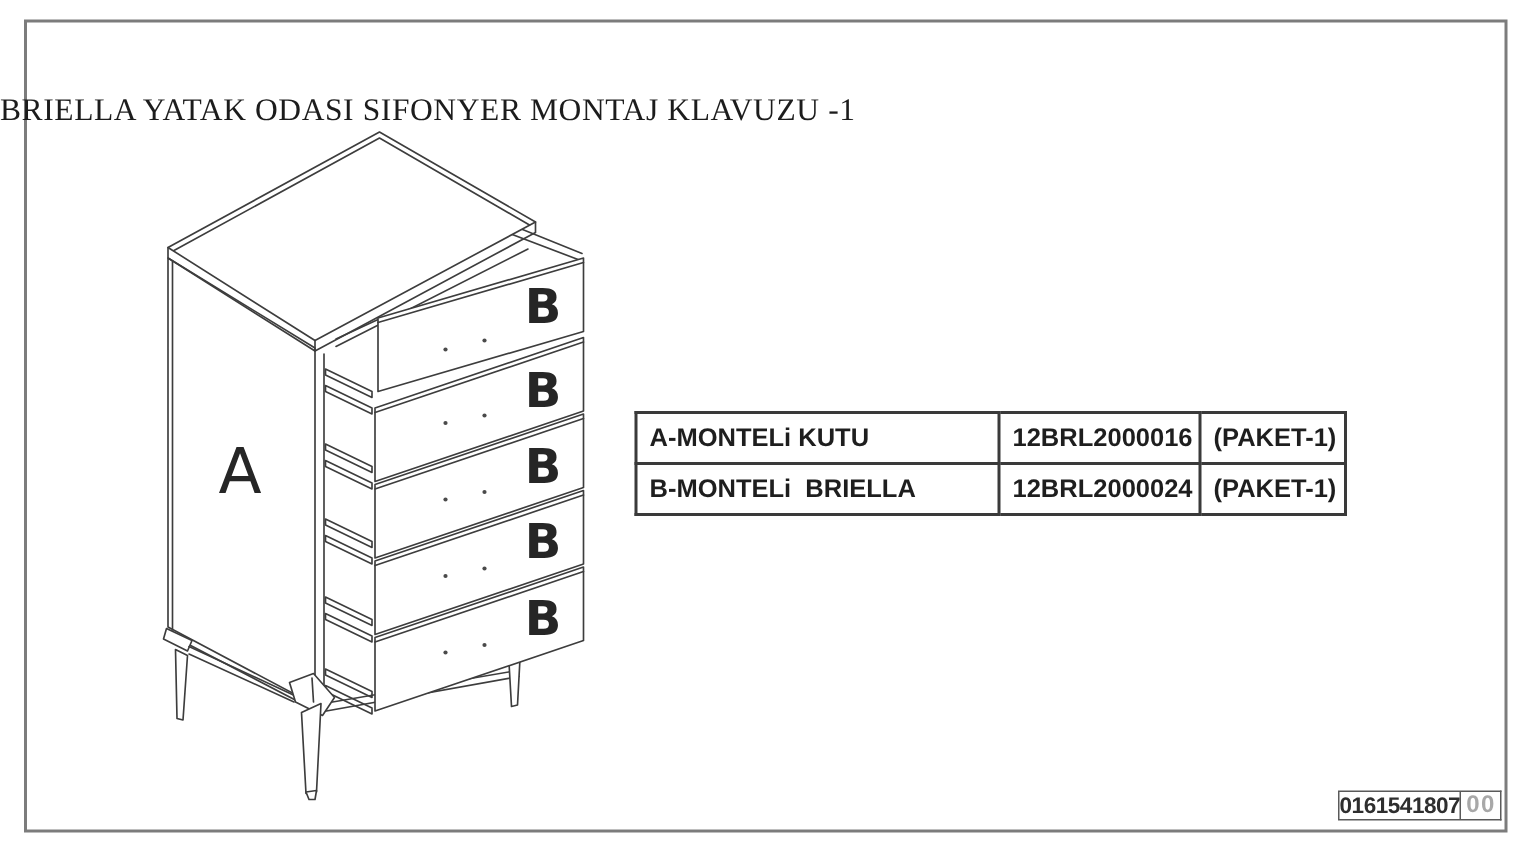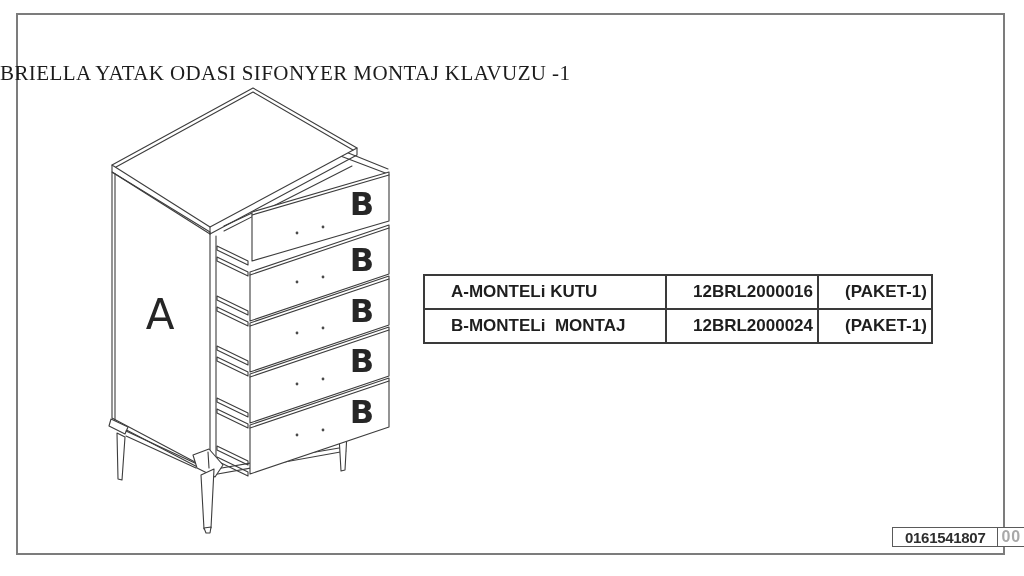--- a/index.html
+++ b/index.html
@@ -22,32 +22,32 @@
   svg .dot{fill:#4a4a4a;stroke:none;}
   svg text.blabel{font-family:"DejaVu Sans",sans-serif;font-weight:700;font-size:32px;fill:#262626;}
   svg text.alabel{font-family:"DejaVu Sans",sans-serif;font-weight:400;font-size:42px;fill:#262626;}
   .parts-table{
     position:absolute;left:423px;top:274px;border-collapse:collapse;
     table-layout:fixed;
   }
   .parts-table td{
     border:2px solid #3a3a3a;height:34px;box-sizing:border-box;
     font-size:17px;font-weight:600;color:#1e1e1e;white-space:pre;
-    vertical-align:middle;padding:0 4px 0 26px;
+    vertical-align:middle;padding:0 4px 0 8px;
   }
   .parts-table col.c1{width:242px;}
   .parts-table col.c2{width:128px;}
   .parts-table col.c3{width:97px;}
   .code-box{
     position:absolute;left:892px;top:527px;height:20px;display:flex;
     box-sizing:border-box;
   }
   .code-cell{
     border:1px solid #5a5a5a;height:20px;box-sizing:border-box;
-    display:flex;align-items:center;padding:0 12px;
+    display:flex;align-items:center;padding:0 0;
     font-size:15px;font-weight:700;letter-spacing:-.3px;color:#2e2e2e;
     background:#fff;
   }
   .code-cell.rev{
     border-left:none;color:#a8a8a8;font-weight:700;letter-spacing:1px;
     font-size:16px;padding:0 3px;
   }
 </style>
 </head>
 <body>
@@ -159,21 +159,21 @@
       <col class="c2">
       <col class="c3">
     </colgroup>
   <tbody>
     <tr>
       <td>A-MONTELi KUTU</td>
       <td>12BRL2000016</td>
       <td>(PAKET-1)</td>
     </tr>
     <tr>
-      <td>B-MONTELi  MONTAJ</td>
+      <td>B-MONTELi  BRIELLA</td>
       <td>12BRL2000024</td>
       <td>(PAKET-1)</td>
     </tr>
   </tbody>
 </table>
 
 <div class="code-box">
   <div class="code-cell">0161541807</div>
   <div class="code-cell rev">00</div>
 </div>

